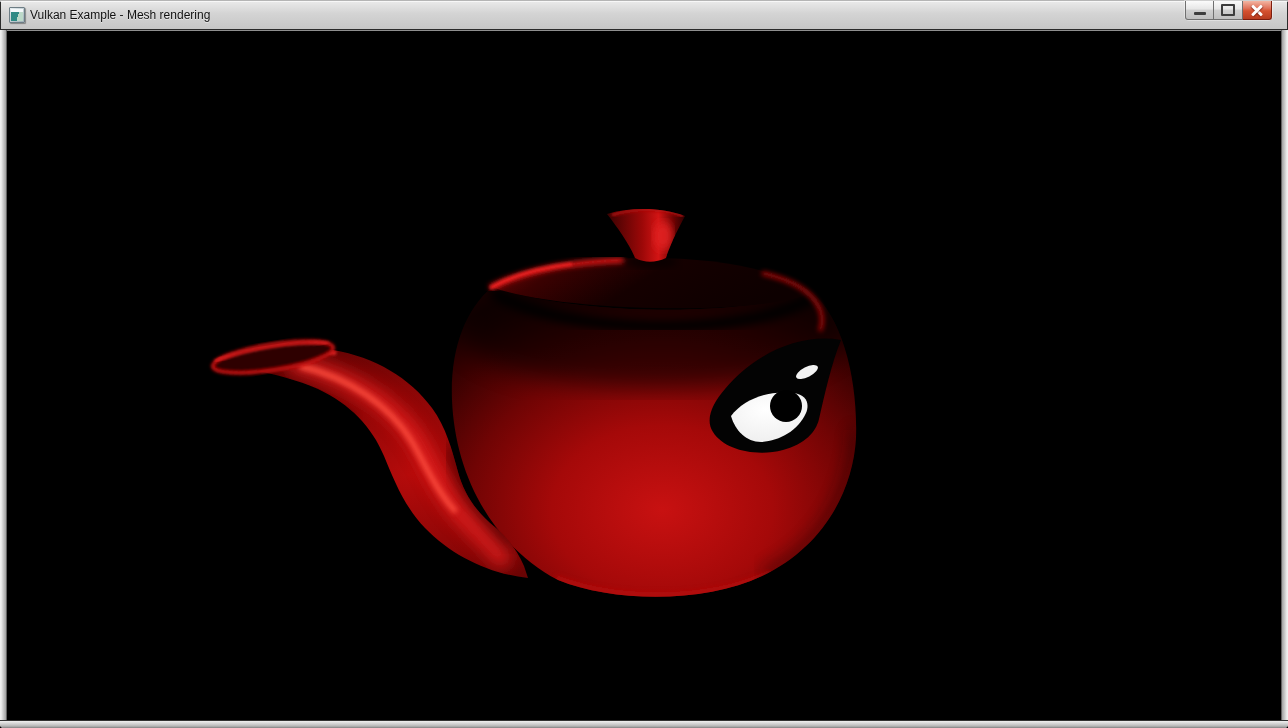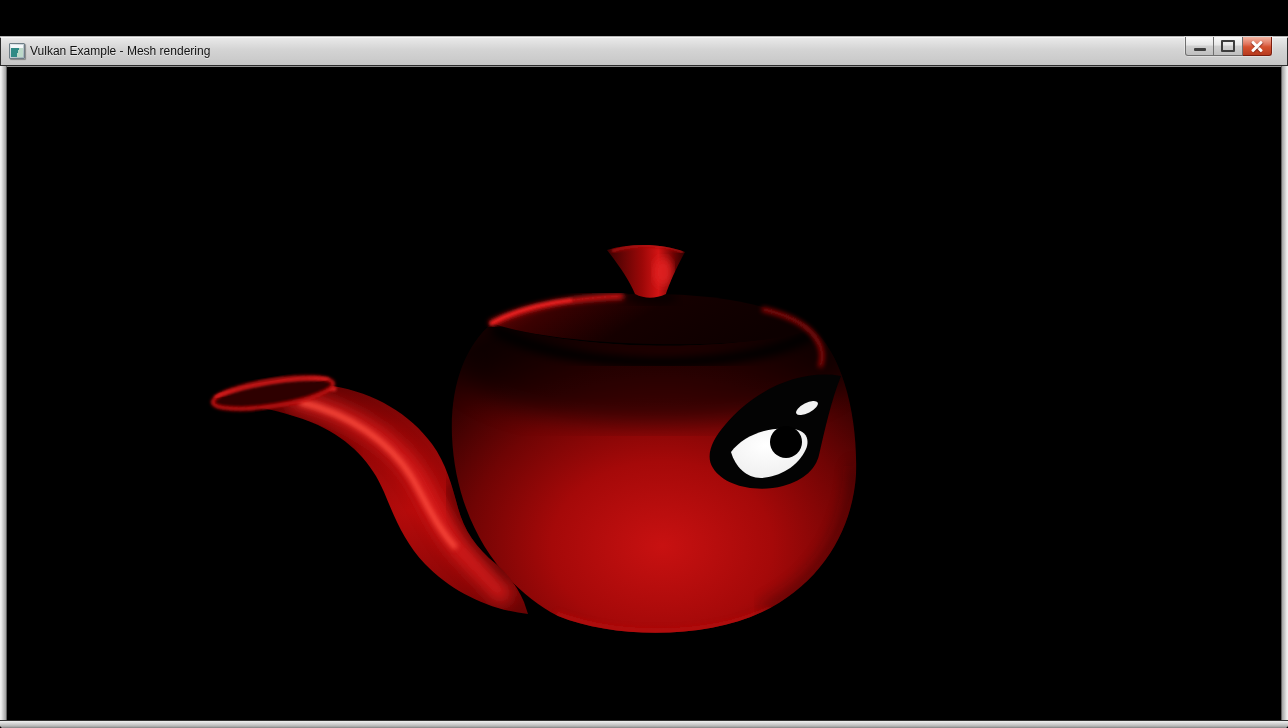--- a/index.html
+++ b/index.html
@@ -1,21 +1,21 @@
 <!DOCTYPE html>
 <html><head>
 <meta charset="utf-8">
 <style>
   html,body{margin:0;padding:0;}
   body{font-family:"Liberation Sans",sans-serif;background:#000;}
   .screen{position:relative;width:1288px;height:728px;overflow:hidden;background:#000;}
 
   
   .window{position:absolute;inset:0;border-radius:0 0 4px 4px;overflow:hidden;
-          box-shadow:inset 0 0 0 1px #2b2b2b;margin-top:36px;}
+          box-shadow:inset 0 0 0 1px #2b2b2b;}
   .titlebar{position:absolute;top:0;left:0;right:0;height:30px;
             background:linear-gradient(#ececec,#d4d4d4 45%,#c7c7c7 95%,#bdbdbd);
             border-bottom:1px solid #8f8f8f;
             box-shadow:inset 0 2px 0 rgba(255,255,255,.65), inset 0 0 0 1px #2b2b2b;
             display:flex;align-items:center;}
   .title-text{margin-left:30px;font-size:12px;color:#111;white-space:nowrap;
               text-shadow:0 1px 0 rgba(255,255,255,.5);}
 
   
   .app-icon{position:absolute;left:9px;top:7px;width:16px;height:16px;

